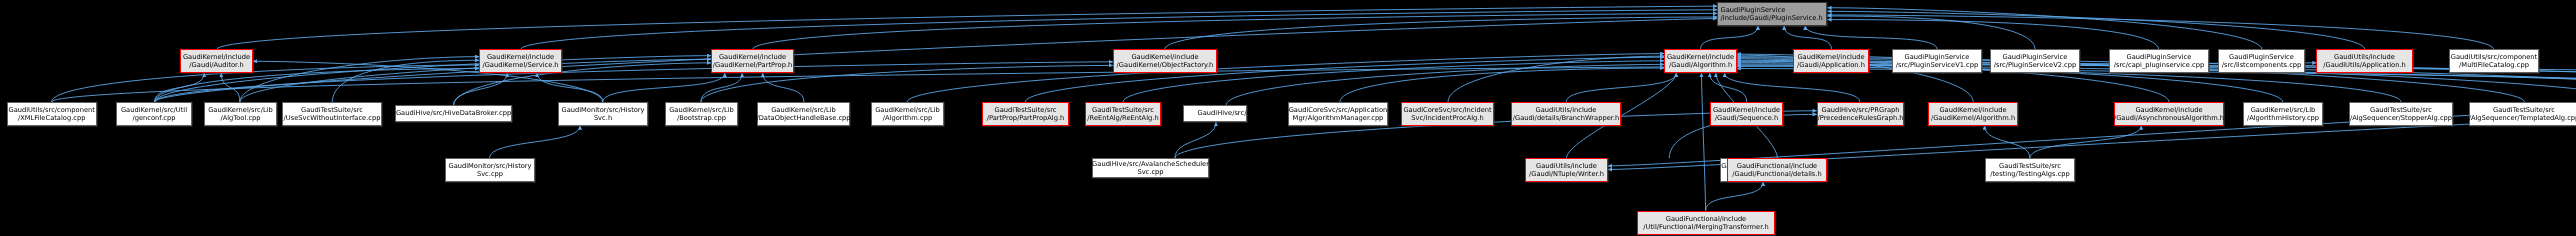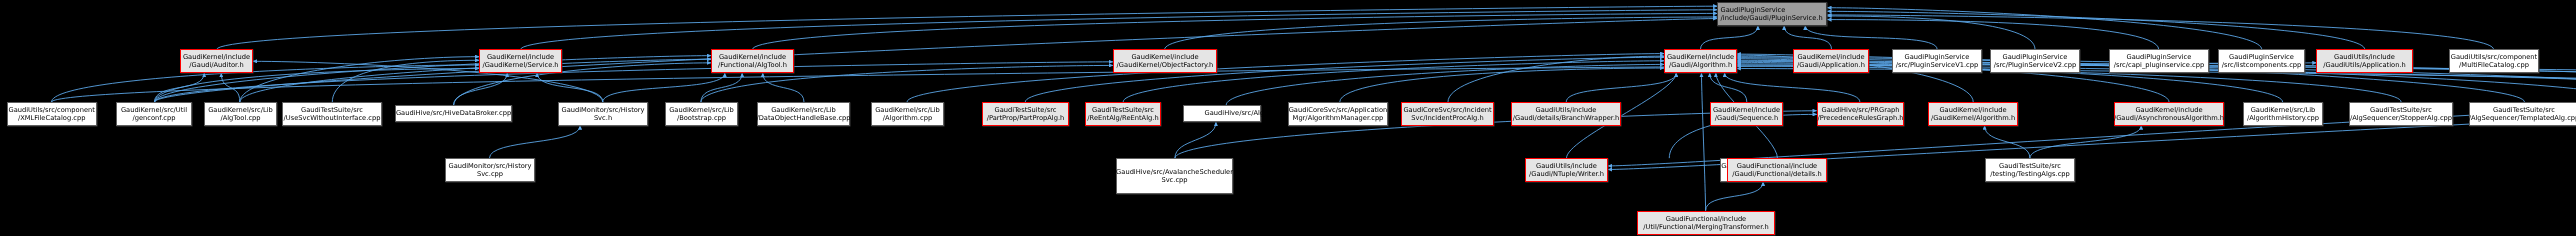--- a/index.html
+++ b/index.html
@@ -100,21 +100,21 @@
       <div class="node header" style="left: 180px; top: 49px; width: 73px; height: 24px;">
         <span class="ln">GaudiKernel/include</span>
         <span class="ln">/Gaudi/Auditor.h</span>
       </div>
       <div class="node header" style="left: 479px; top: 49px; width: 83px; height: 24px;">
         <span class="ln">GaudiKernel/include</span>
         <span class="ln">/GaudiKernel/Service.h</span>
       </div>
       <div class="node header" style="left: 711px; top: 49px; width: 83px; height: 24px;">
         <span class="ln">GaudiKernel/include</span>
-        <span class="ln">/Functional/AlgTool.h</span>
+        <span class="ln">/GaudiKernel/PartProp.h</span>
       </div>
       <div class="node header" style="left: 1113px; top: 49px; width: 104px; height: 24px;">
         <span class="ln">GaudiKernel/include</span>
         <span class="ln">/GaudiKernel/ObjectFactory.h</span>
       </div>
       <div class="node header" style="left: 1664px; top: 49px; width: 73px; height: 24px;">
         <span class="ln">GaudiKernel/include</span>
         <span class="ln">/Gaudi/Algorithm.h</span>
       </div>
       <div class="node header" style="left: 1793px; top: 49px; width: 76px; height: 24px;">
@@ -181,21 +181,21 @@
         <span class="ln">/Algorithm.cpp</span>
       </div>
       <div class="node header" style="left: 982px; top: 102px; width: 87px; height: 24px;">
         <span class="ln">GaudiTestSuite/src</span>
         <span class="ln">/PartProp/PartPropAlg.h</span>
       </div>
       <div class="node header" style="left: 1085px; top: 102px; width: 76px; height: 24px;">
         <span class="ln">GaudiTestSuite/src</span>
         <span class="ln">/ReEntAlg/ReEntAlg.h</span>
       </div>
-      <div class="node plain" style="left: 1183px; top: 105px; width: 78px; height: 17px; padding-left: 48px;">
+      <div class="node plain" style="left: 1183px; top: 105px; width: 64px; height: 17px; padding-left: 48px;">
         <span class="ln">GaudiHive/src/AlgTask.h</span>
       </div>
       <div class="node plain" style="left: 1288px; top: 102px; width: 100px; height: 24px;">
         <span class="ln">GaudiCoreSvc/src/Application</span>
         <span class="ln">Mgr/AlgorithmManager.cpp</span>
       </div>
       <div class="node header" style="left: 1401px; top: 102px; width: 93px; height: 24px;">
         <span class="ln">GaudiCoreSvc/src/Incident</span>
         <span class="ln">Svc/IncidentProcAlg.h</span>
       </div>
@@ -228,21 +228,21 @@
         <span class="ln">/AlgSequencer/StopperAlg.cpp</span>
       </div>
       <div class="node plain" style="left: 2469px; top: 102px; width: 110px; height: 24px;">
         <span class="ln">GaudiTestSuite/src</span>
         <span class="ln">/AlgSequencer/TemplatedAlg.cpp</span>
       </div>
       <div class="node plain" style="left: 445px; top: 158px; width: 90px; height: 24px;">
         <span class="ln">GaudiMonitor/src/History</span>
         <span class="ln">Svc.cpp</span>
       </div>
-      <div class="node plain" style="left: 1116px; top: 158px; width: 117px; height: 36px; text-align: right;">
+      <div class="node plain" style="left: 1092px; top: 158px; width: 117px; height: 20px; text-align: right;">
         <span class="ln">GaudiHive/src/AvalancheScheduler</span>
         <span class="ln">Svc.cpp</span>
       </div>
       <div class="node header" style="left: 1525px; top: 158px; width: 83px; height: 24px;">
         <span class="ln">GaudiUtils/include</span>
         <span class="ln">/Gaudi/NTuple/Writer.h</span>
       </div>
       <div class="node plain" style="left: 1720px; top: 158px; width: 90px; height: 24px;">
         <span class="ln">GaudiHive/src/Precedence</span>
         <span class="ln">Svc.cpp</span>

